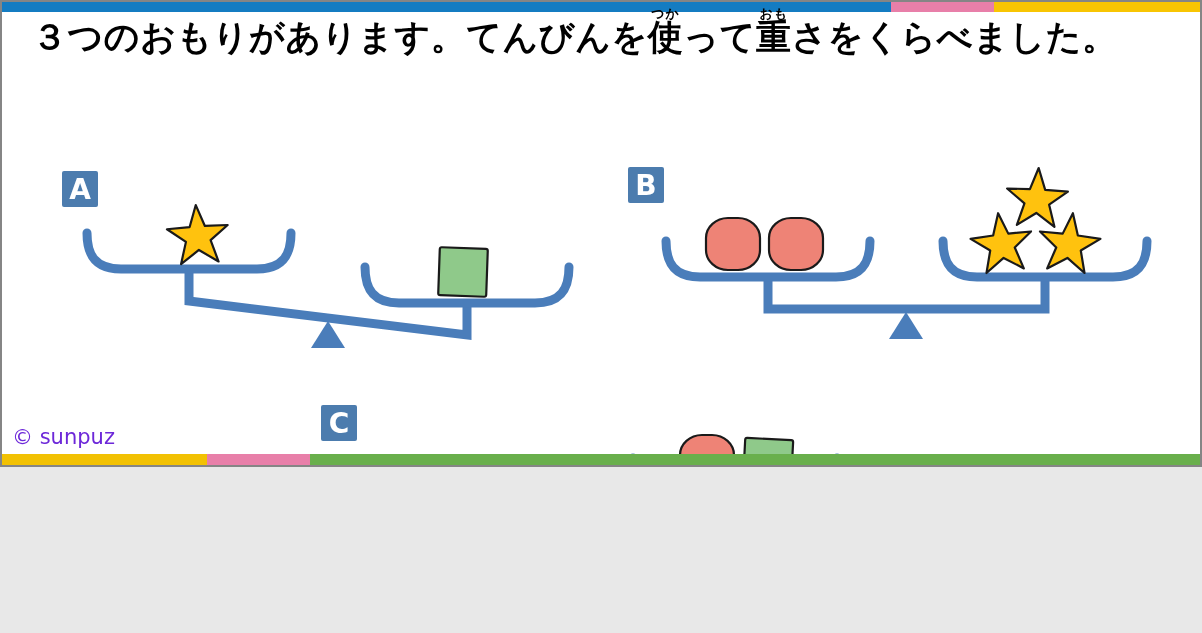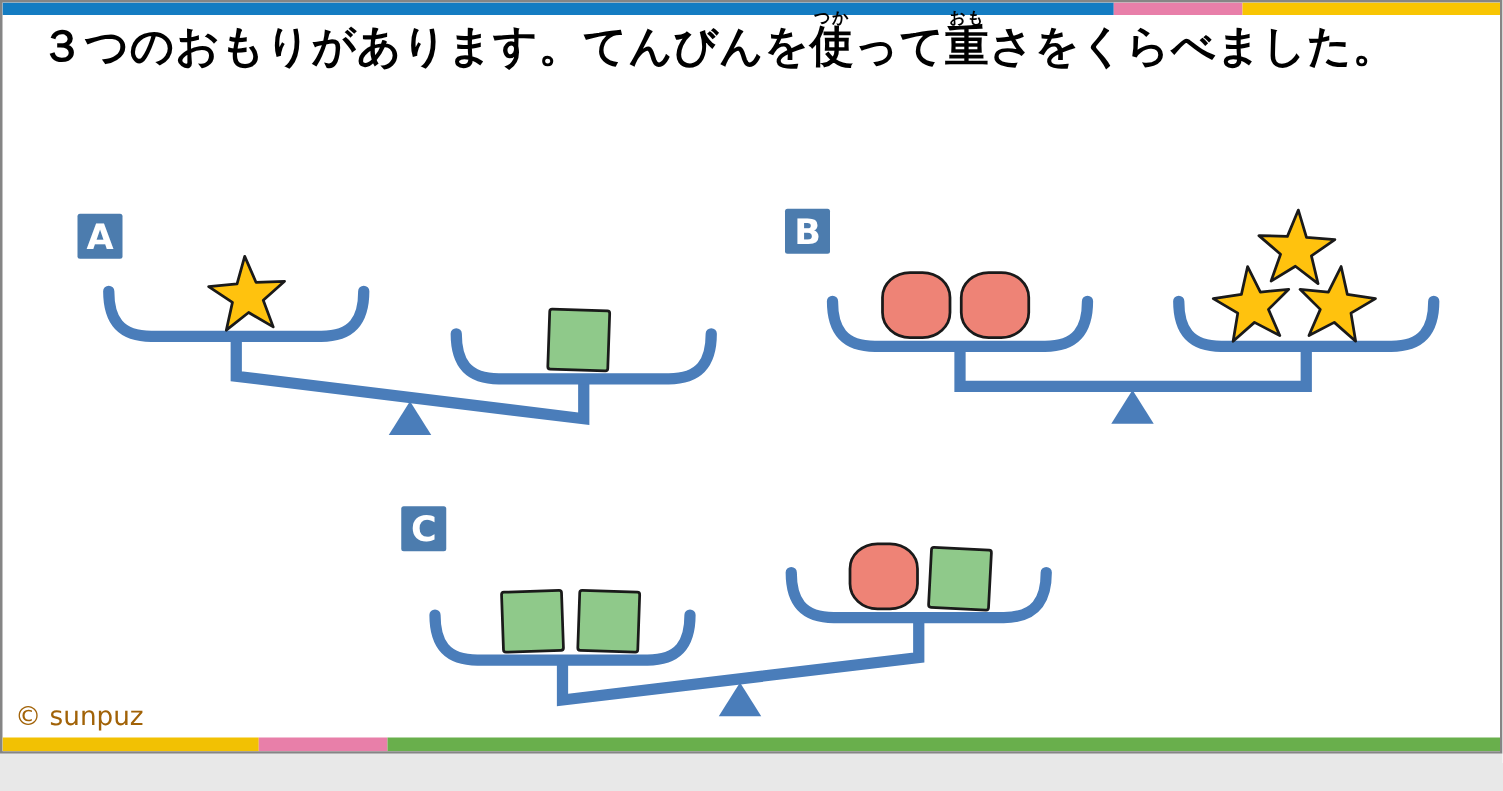--- a/index.html
+++ b/index.html
@@ -1,17 +1,17 @@
 <!DOCTYPE html>
 <html><head>
 <meta charset="utf-8">
 <style>
   html,body { margin:0; padding:0; background:#e8e8e8; }
   #page {
-    position:relative; width:1202px; height:603px;
+    position:relative; width:1202px; height:467px;
     box-sizing:border-box; background:#ffffff;
     border:2px solid #858585; overflow:hidden;
     font-family:"DejaVu Sans","Liberation Sans",sans-serif;
   }
   .bar { position:absolute; left:0; right:0; display:flex; }
   .bar-top { top:0; height:10px; }
   .bar-bottom { bottom:0; height:11px; }
   .seg { height:100%; }
   .title { position:absolute; left:30px; top:5px; color:#000; }
   .title p {
@@ -66,21 +66,21 @@
         <polygon points="590,544.0596491228071 573,571.0596491228071 607,571.0596491228071" fill="#4A7DBA"></polygon>
         <path d="M 346 490 C 346 512 354 526 380 526 L 516 526 C 542 526 550 512 550 490" fill="none" stroke="#4A7DBA" stroke-width="9" stroke-linecap="round"></path>
         <rect x="-24" y="-24" width="48" height="48" rx="2" transform="translate(424 495) rotate(-2)" fill="#8FC98A" stroke="#1A1A1A" stroke-width="2.2"></rect>
         <rect x="-24" y="-24" width="48" height="48" rx="2" transform="translate(485 495) rotate(2)" fill="#8FC98A" stroke="#1A1A1A" stroke-width="2.2"></rect>
         <path d="M 631 456 C 631 478 639 492 665 492 L 801 492 C 827 492 835 478 835 456" fill="none" stroke="#4A7DBA" stroke-width="9" stroke-linecap="round"></path>
         <rect x="-27" y="-26" width="54" height="52" rx="22" ry="20" transform="translate(705 459)" fill="#EE8376" stroke="#1A1A1A" stroke-width="2.2"></rect>
         <rect x="-24" y="-24" width="48" height="48" rx="2" transform="translate(766 461) rotate(3)" fill="#8FC98A" stroke="#1A1A1A" stroke-width="2.2"></rect>
       </g>
     </svg>
 
-  <div class="footer" style="color: #a16207;">© sunpuz</div>
+  <div class="footer" style="color: #6d28d9;">© sunpuz</div>
 
   <div class="bar bar-bottom">
       <div class="seg" style="background: rgb(242, 193, 3); width: 205px;"></div>
       <div class="seg" style="background: rgb(232, 127, 169); width: 103px;"></div>
       <div class="seg" style="background: rgb(105, 175, 76); flex: 1 1 0%;"></div>
     </div>
 <div class="badge" style="left: 60px; top: 169px; background: rgb(76, 124, 174); color: rgb(255, 255, 255);">A</div>
     <div class="badge" style="left: 626px; top: 165px; background: rgb(76, 124, 174); color: rgb(255, 255, 255);">B</div>
     <div class="badge" style="left: 319px; top: 403px; background: rgb(76, 124, 174); color: rgb(255, 255, 255);">C</div>
   </div>

